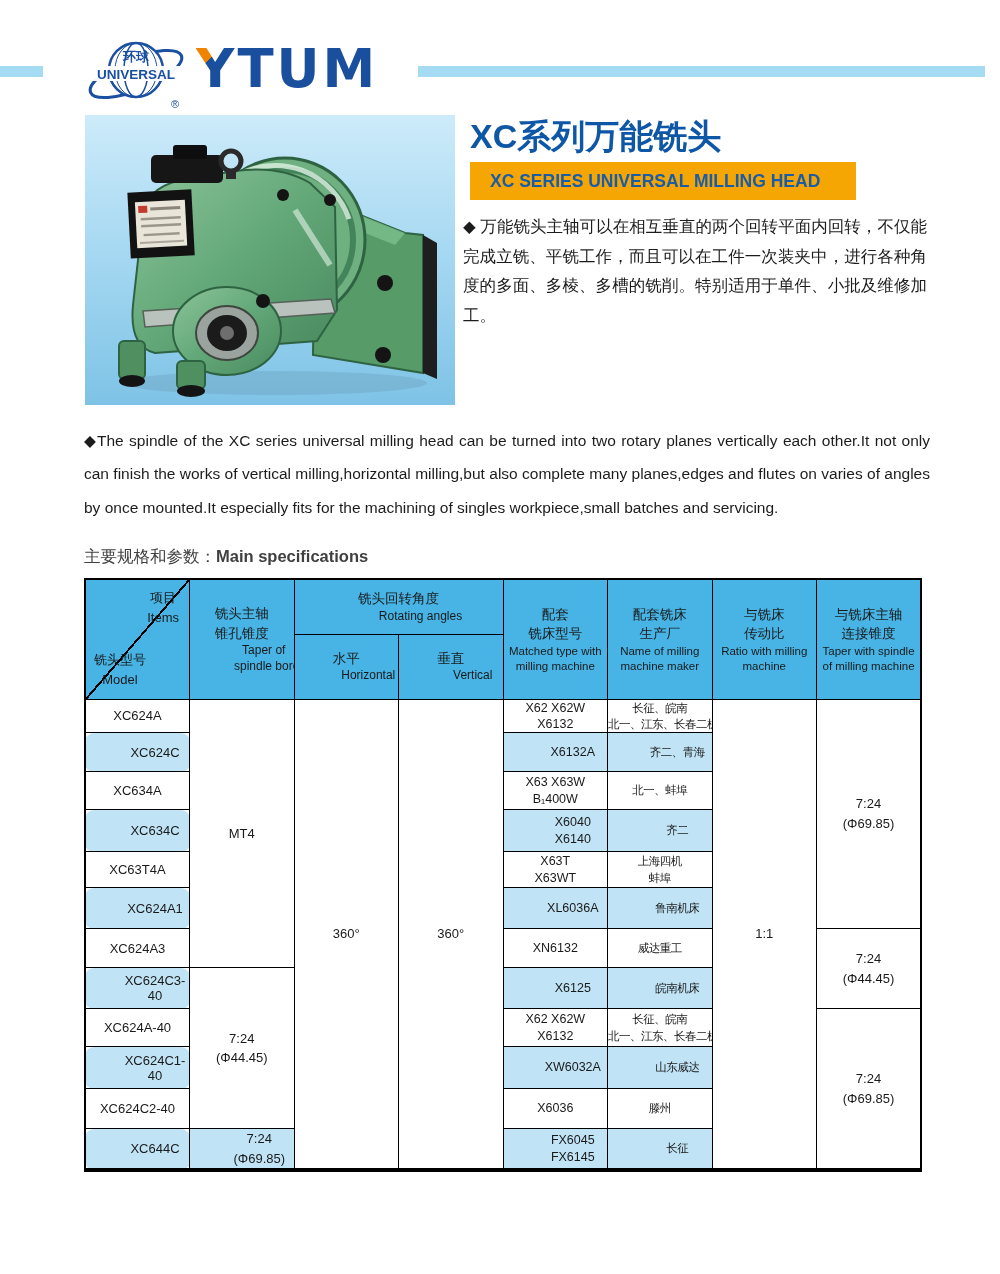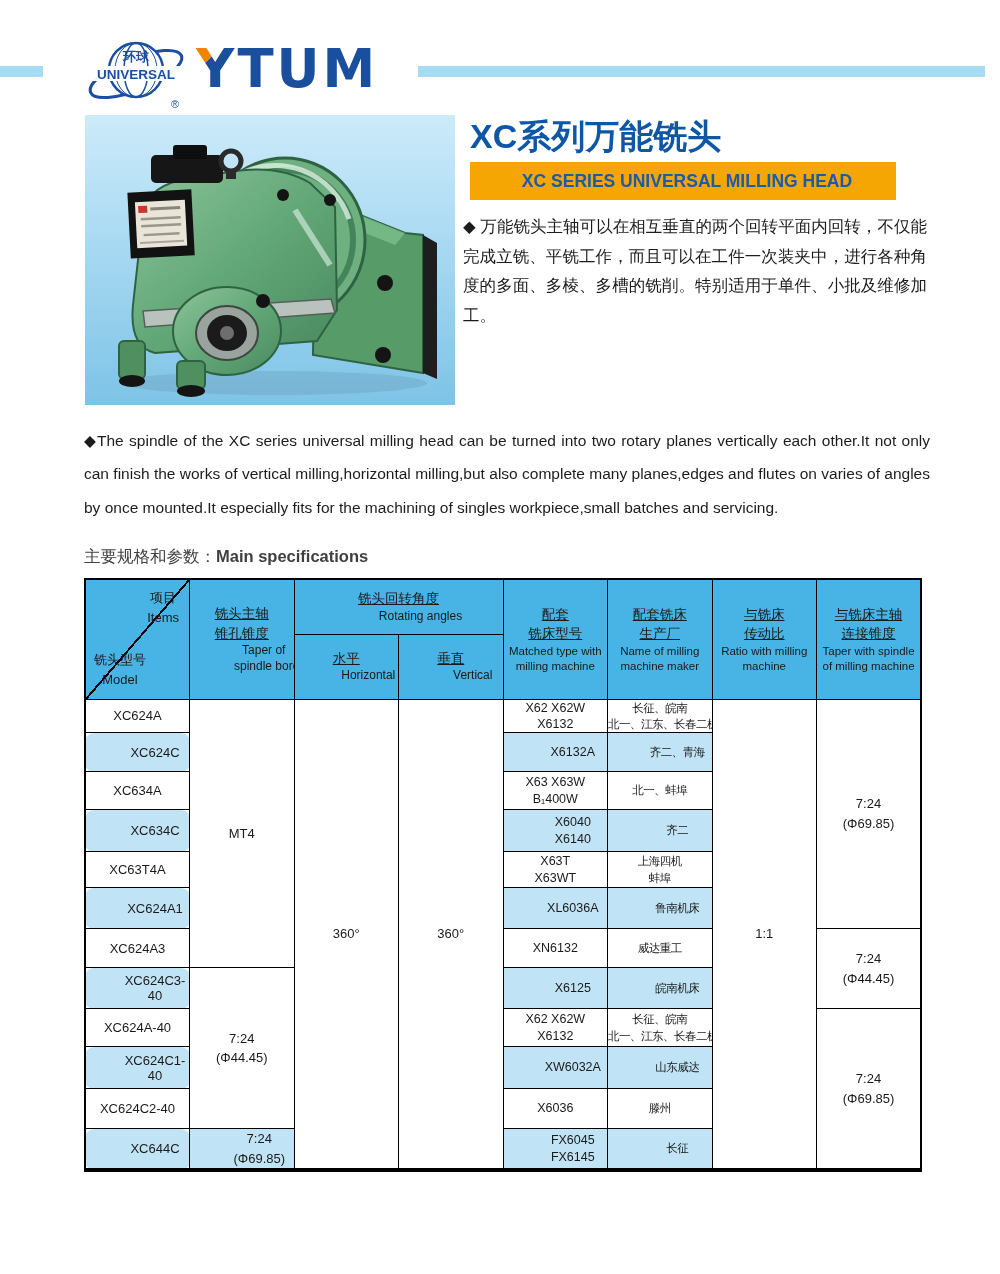--- a/index.html
+++ b/index.html
@@ -13,38 +13,38 @@
   .accent-bar.right { left:418px; width:567px; }
   .globe { position:absolute; left:84px; top:30px; width:104px; height:86px; }
   .wordmark { position:absolute; left:196px; top:38px; font-size:53px; font-weight:bold;
               letter-spacing:3px; color:#1A4F9E; font-family:"DejaVu Sans","Liberation Sans",sans-serif; }
   .wordmark .y-letter { background:linear-gradient(135deg,#F08300 0%,#F08300 34%,#1A4F9E 34%);
               -webkit-background-clip:text; background-clip:text; color:transparent; }
 
   
   .photo { position:absolute; left:85px; top:115px; width:370px; height:290px; }
   .page-title { position:absolute; left:470px; top:114px; font-size:34px; font-weight:bold; color:#0E57A6; }
-  .subtitle-bar { position:absolute; left:470px; top:162px; width:426px; height:38px; background:#F5A602;
-                  color:#1A5CA8; font-weight:bold; font-size:17.5px; line-height:38px; padding-left:8px;text-align:center; }
+  .subtitle-bar { position:absolute; left:470px; top:162px; width:386px; height:38px; background:#F5A602;
+                  color:#1A5CA8; font-weight:bold; font-size:17.5px; line-height:38px; padding-left:20px; }
   .desc-zh { position:absolute; left:463px; top:212px; width:464px; font-size:16.5px; line-height:1.8;
              text-align:justify; color:#1c1c1c; }
   .desc-en { position:absolute; left:84px; top:424px; width:846px; font-size:15.5px; line-height:2.15;
              text-align:justify; color:#1c1c1c; }
 
   
   .specs-heading { position:absolute; left:84px; top:546px; font-size:16.5px; color:#404040; }
   .specs-heading .en-part { font-weight:bold; }
 
   .table-wrap { position:absolute; left:84px; top:578px; }
   table { border-collapse:collapse; table-layout:fixed; width:836px;
           border:2px solid #000; border-bottom:4px solid #000; }
   col { width:104.5px; }
   th, td { border:1px solid #000; padding:0; text-align:center; vertical-align:middle; overflow:hidden; }
   th { background:#47B4E5; font-weight:normal; }
-  .zh   { font-size:13.5px; line-height:1.45; white-space:pre;text-decoration:underline; }
+  .zh   { font-size:13.5px; line-height:1.45; white-space:pre; }
   .en   { font-size:11.5px; line-height:1.3;  white-space:pre; }
   .en-lg{ font-size:12px;margin-left:44px; }
   td.model   { font-size:13px;border-radius:9px; }
   td.matched { font-size:12.5px; line-height:1.3; white-space:pre; }
   td.maker   { font-size:11.5px; line-height:1.4; white-space:pre; letter-spacing:-0.5px; }
   td.mval    { font-size:13px; line-height:1.5; white-space:pre; background:#fff; }
   td.blue, th.blue { background:#C0E4F6;padding-left:35px; }
 
   .diag { position:relative;
           background-color:#47B4E5;

